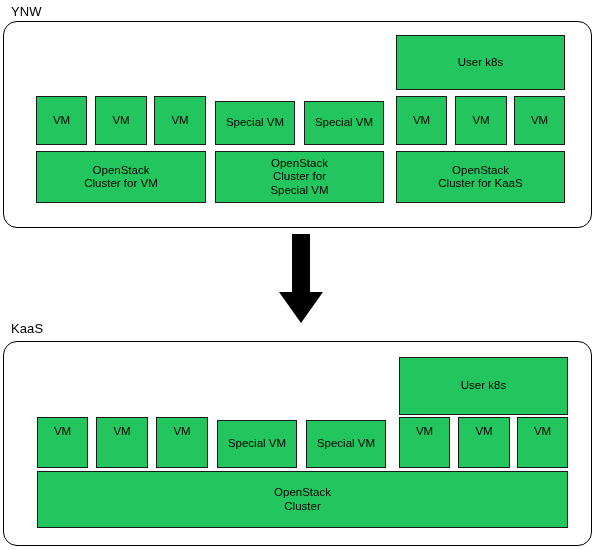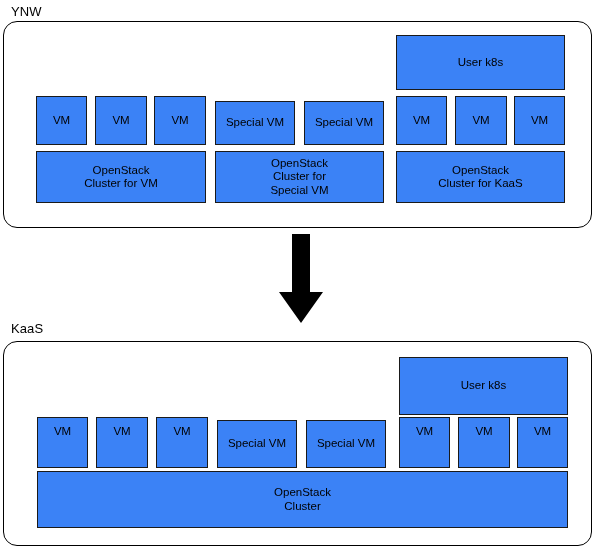--- a/index.html
+++ b/index.html
@@ -40,21 +40,21 @@
     border: 1.3px solid #000000;
     border-radius: 14px;
     background: #ffffff;
     box-sizing: border-box;
   }
 
   
   .node {
     position: absolute;
     border: 1.2px solid #1a1a1a;
-    background: #3b82f6;
+    background: #22c55e;
     box-sizing: border-box;
     display: flex;
     align-items: center;
     justify-content: center;
     text-align: center;
     font-size: 11.5px;
     line-height: 13.5px;
     color: #000000;
   }
 

